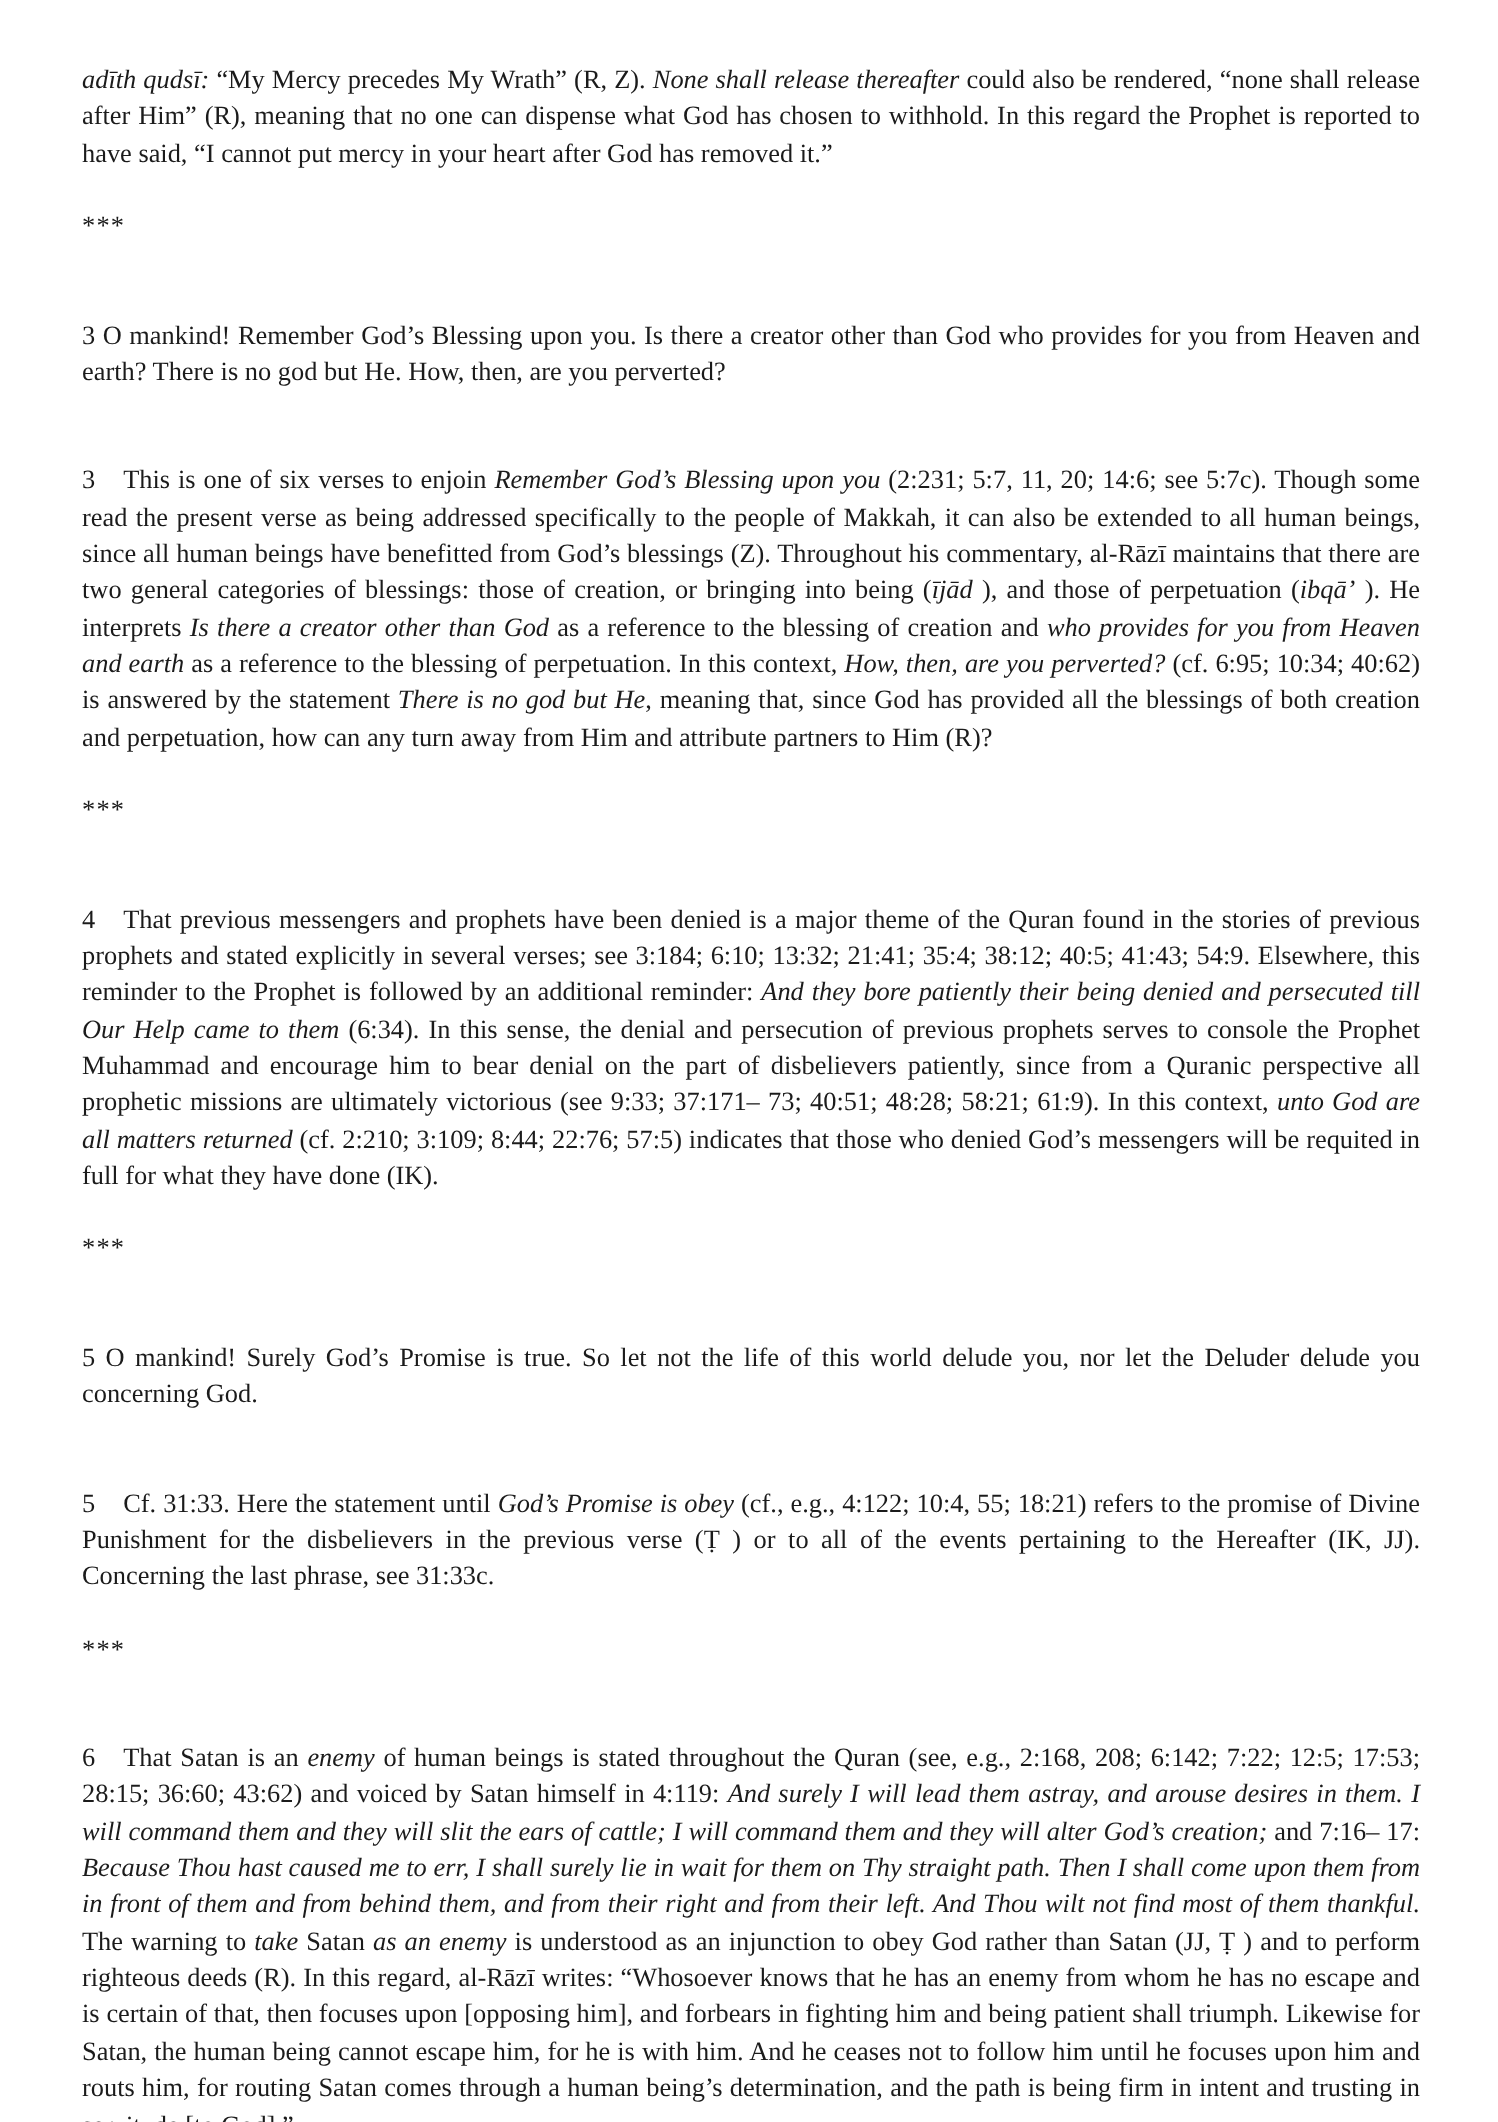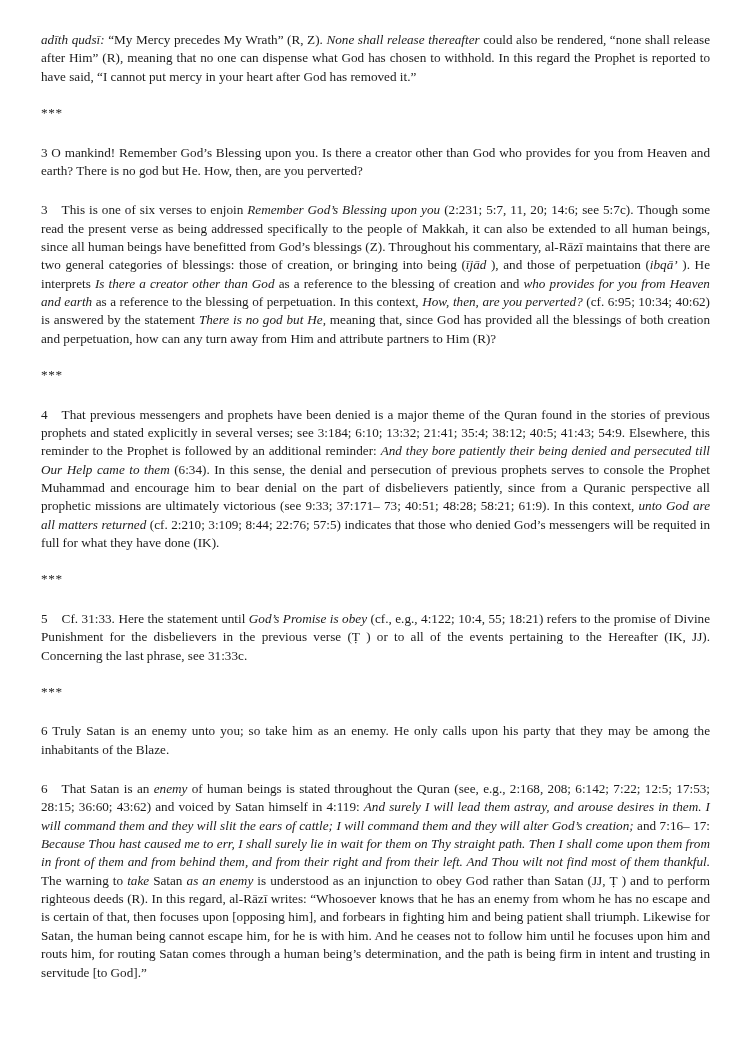--- a/index.html
+++ b/index.html
@@ -34,21 +34,21 @@
   p.para {
     margin: 0 0 0 0;
     font-size: 13.2px;
     line-height: 18.35px;
     text-align: justify;
     text-justify: inter-word;
     color: #1b1b1b;
     -webkit-font-smoothing: antialiased;
   }
   p.para.gap {
-    margin-top: 21px;
+    margin-top: 36px;
   }
   p.para.nogap {
     margin-top: 0;
   }
   .sep {
     margin: 18.2px 0 0 0;
     font-size: 13.2px;
     line-height: 18.35px;
     letter-spacing: 0.6px;
     color: #1b1b1b;
@@ -67,18 +67,18 @@
 
 <div class="page">
   <div class="content" id="text-column">
       <p class="para nogap"><i>adīth qudsī:</i><span> “My Mercy precedes My Wrath” (R, Z). </span><i>None shall release thereafter</i><span> could also be rendered, “none shall release after Him” (R), meaning that no one can dispense what God has chosen to withhold. In this regard the Prophet is reported to have said, “I cannot put mercy in your heart after God has removed it.”</span></p>
       <div class="sep">***</div>
       <p class="para gap"><span>3 O mankind! Remember God’s Blessing upon you. Is there a creator other than God who provides for you from Heaven and earth? There is no god but He. How, then, are you perverted?</span></p>
       <p class="para gap"><span>3</span><span class="ws"> </span><span>This is one of six verses to enjoin </span><i>Remember God’s Blessing upon you</i><span> (2:231; 5:7, 11, 20; 14:6; see 5:7c). Though some read the present verse as being addressed specifically to the people of Makkah, it can also be extended to all human beings, since all human beings have benefitted from God’s blessings (Z). Throughout his commentary, al-Rāzī maintains that there are two general categories of blessings: those of creation, or bringing into being (</span><i>ījād</i><span> ), and those of perpetuation (</span><i>ibqāʼ</i><span> ). He interprets </span><i>Is there a creator other than God</i><span> as a reference to the blessing of creation and </span><i>who provides for you from Heaven and earth</i><span> as a reference to the blessing of perpetuation. In this context, </span><i>How, then, are you perverted?</i><span> (cf. 6:95; 10:34; 40:62) is answered by the statement </span><i>There is no god but He</i><span>, meaning that, since God has provided all the blessings of both creation and perpetuation, how can any turn away from Him and attribute partners to Him (R)?</span></p>
       <div class="sep">***</div>
       <p class="para gap"><span>4</span><span class="ws"> </span><span>That previous messengers and prophets have been denied is a major theme of the Quran found in the stories of previous prophets and stated explicitly in several verses; see 3:184; 6:10; 13:32; 21:41; 35:4; 38:12; 40:5; 41:43; 54:9. Elsewhere, this reminder to the Prophet is followed by an additional reminder: </span><i>And they bore patiently their being denied and persecuted till Our Help came to them</i><span> (6:34). In this sense, the denial and persecution of previous prophets serves to console the Prophet Muhammad and encourage him to bear denial on the part of disbelievers patiently, since from a Quranic perspective all prophetic missions are ultimately victorious (see 9:33; 37:171– 73; 40:51; 48:28; 58:21; 61:9). In this context, </span><i>unto God are all matters returned</i><span> (cf. 2:210; 3:109; 8:44; 22:76; 57:5) indicates that those who denied God’s messengers will be requited in full for what they have done (IK).</span></p>
       <div class="sep">***</div>
+      <p class="para gap"><span>5 O mankind! Surely God’s Promise is true. So let not the life of this world delude you, nor let the Deluder delude you concerning God.</span></p>
       <p class="para gap"><span>5</span><span class="ws"> </span><span>Cf. 31:33. Here the statement until </span><i>God’s Promise is obey</i><span> (cf., e.g., 4:122; 10:4, 55; 18:21) refers to the promise of Divine Punishment for the disbelievers in the previous verse (Ṭ ) or to all of the events pertaining to the Hereafter (IK, JJ). Concerning the last phrase, see 31:33c.</span></p>
       <div class="sep">***</div>
-      <p class="para gap"><span>6 Truly Satan is an enemy unto you; so take him as an enemy. He only calls upon his party that they may be among the inhabitants of the Blaze.</span></p>
       <p class="para gap"><span>6</span><span class="ws"> </span><span>That Satan is an </span><i>enemy</i><span> of human beings is stated throughout the Quran (see, e.g., 2:168, 208; 6:142; 7:22; 12:5; 17:53; 28:15; 36:60; 43:62) and voiced by Satan himself in 4:119: </span><i>And surely I will lead them astray, and arouse desires in them. I will command them and they will slit the ears of cattle; I will command them and they will alter God’s creation;</i><span> and 7:16– 17: </span><i>Because Thou hast caused me to err, I shall surely lie in wait for them on Thy straight path. Then I shall come upon them from in front of them and from behind them, and from their right and from their left. And Thou wilt not find most of them thankful.</i><span> The warning to </span><i>take</i><span> Satan </span><i>as an enemy</i><span> is understood as an injunction to obey God rather than Satan (JJ, Ṭ ) and to perform righteous deeds (R). In this regard, al-Rāzī writes: “Whosoever knows that he has an enemy from whom he has no escape and is certain of that, then focuses upon [opposing him], and forbears in fighting him and being patient shall triumph. Likewise for Satan, the human being cannot escape him, for he is with him. And he ceases not to follow him until he focuses upon him and routs him, for routing Satan comes through a human being’s determination, and the path is being firm in intent and trusting in servitude [to God].”</span></p>
     </div>
 </div>
 
 </body></html>

